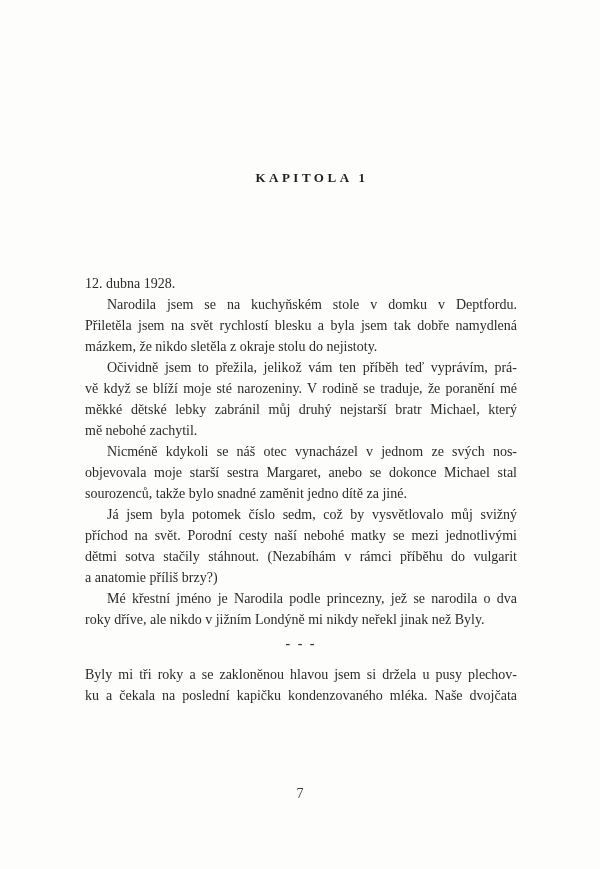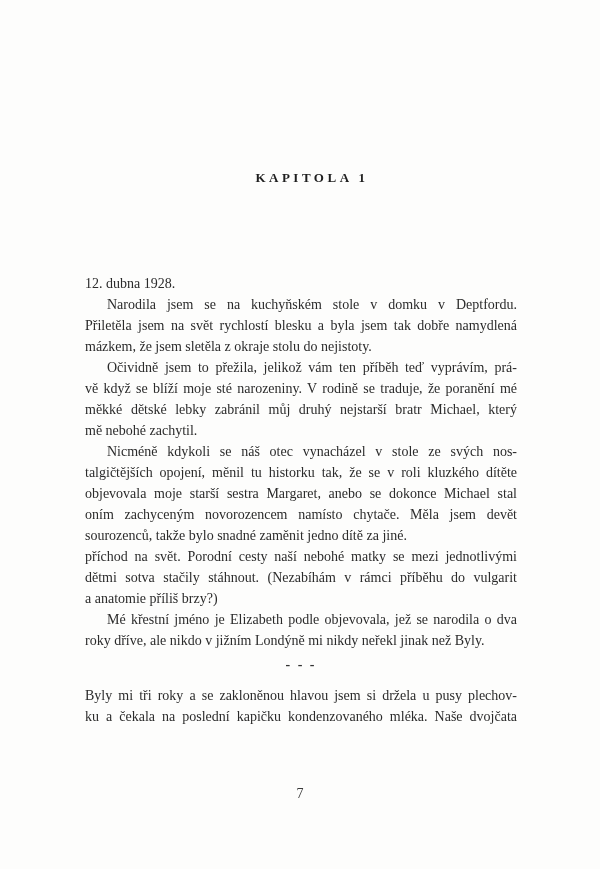--- a/index.html
+++ b/index.html
@@ -74,42 +74,41 @@
 <div class="page">
   <h1 class="chapter">KAPITOLA 1</h1>
 
   <div class="text-block">
       <div class="para">
         <div class="line final">12. dubna 1928.</div>
       </div>
       <div class="para">
         <div class="line indent">Narodila jsem se na kuchyňském stole v domku v Deptfordu.</div>
         <div class="line">Přiletěla jsem na svět rychlostí blesku a byla jsem tak dobře namydlená</div>
-        <div class="line final">mázkem, že jsem sletěla z okraje stolu do nejistoty.</div>
+        <div class="line final">mázkem, že nikdo sletěla z okraje stolu do nejistoty.</div>
       </div>
       <div class="para">
         <div class="line indent">Očividně jsem to přežila, jelikož vám ten příběh teď vyprávím, prá-</div>
         <div class="line">vě když se blíží moje sté narozeniny. V rodině se traduje, že poranění mé</div>
         <div class="line">měkké dětské lebky zabránil můj druhý nejstarší bratr Michael, který</div>
         <div class="line final">mě nebohé zachytil.</div>
       </div>
       <div class="para">
-        <div class="line indent">Nicméně kdykoli se náš otec vynacházel v stole ze svých nos-</div>
-        <div class="line">talgičtějších opojení, měnil tu historku tak, že se v roli kluzkého dítěte</div>
+        <div class="line indent">Nicméně kdykoli se náš otec vynacházel v jednom ze svých nos-</div>
         <div class="line">objevovala moje starší sestra Margaret, anebo se dokonce Michael stal</div>
-        <div class="line">oním zachyceným novorozencem namísto chytače. Měla jsem devět</div>
         <div class="line final">sourozenců, takže bylo snadné zaměnit jedno dítě za jiné.</div>
       </div>
       <div class="para">
+        <div class="line indent">Já jsem byla potomek číslo sedm, což by vysvětlovalo můj svižný</div>
         <div class="line">příchod na svět. Porodní cesty naší nebohé matky se mezi jednotlivými</div>
         <div class="line">dětmi sotva stačily stáhnout. (Nezabíhám v rámci příběhu do vulgarit</div>
         <div class="line final">a anatomie příliš brzy?)</div>
       </div>
       <div class="para">
-        <div class="line indent">Mé křestní jméno je Elizabeth podle objevovala, jež se narodila o dva</div>
+        <div class="line indent">Mé křestní jméno je Narodila podle princezny, jež se narodila o dva</div>
         <div class="line final">roky dříve, ale nikdo v jižním Londýně mi nikdy neřekl jinak než Byly.</div>
       </div>
       <div class="separator">- - -</div>
       <div class="para">
         <div class="line">Byly mi tři roky a se zakloněnou hlavou jsem si držela u pusy plechov-</div>
         <div class="line">ku a čekala na poslední kapičku kondenzovaného mléka. Naše dvojčata</div>
       </div>
     </div>
 
   <div class="folio">7</div>

